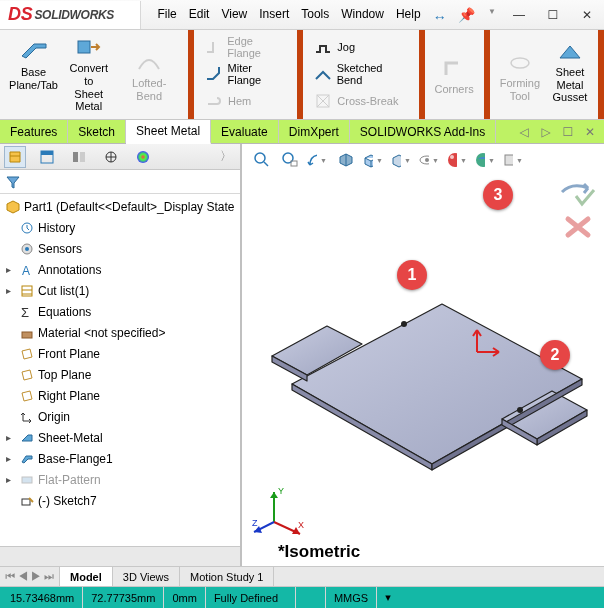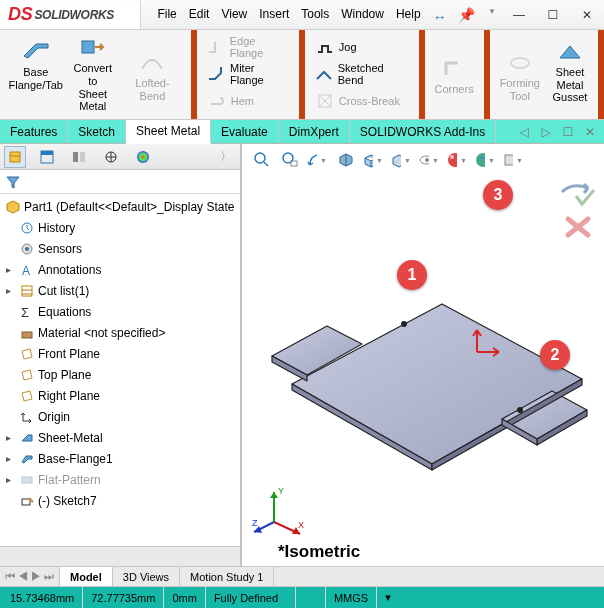--- a/index.html
+++ b/index.html
@@ -23,21 +23,21 @@
 .rbtn .ic { width: 28px; height: 28px; margin-bottom: 2px; display:flex; align-items:center; justify-content:center; }
 .rbtn.disabled { color:#a0a0a0;justify-content:center; }
 .rbtn.disabled svg { opacity: .35; }
 .ribbon-group.small { flex-direction: column; gap: 1px; justify-content: flex-start; }
 .sbtn { display: flex; align-items: center; gap: 4px; padding: 1px 4px; font-size: 11px; height: 26px;}
 .sbtn .ic { width: 20px; height: 20px; display:flex;align-items:center;justify-content:center;}
 .sbtn.disabled { color:#a0a0a0; }
 .sbtn.disabled svg { opacity:.35;}
 
 
-.cmtabs { height: 24px; background: #5eead4; border-bottom: 1px solid #b8b8b8; display: flex; align-items: stretch; text-align: center; }
+.cmtabs { height: 24px; background: #bef264; border-bottom: 1px solid #b8b8b8; display: flex; align-items: stretch; text-align: center; }
 .cmtab { padding: 4px 10px; border-right: 1px solid #c8c8c8; font-size: 12px; display:flex;align-items:center;}
 .cmtab.active { background: #fff; border-bottom: 2px solid #fff; margin-bottom:-1px;}
 .taskpane-ctrl { margin-left:auto; display:flex; align-items:center; gap:6px; padding-right:6px;}
 .taskpane-ctrl span { width:16px;height:16px;display:flex;align-items:center;justify-content:center;color:#777;}
 
 
 .main { display: flex; height: calc(608px - 30px - 90px - 24px - 22px - 20px); }
 
 
 .tree-panel { width: 242px; border-right: 2px solid #c0c0c0; display:flex; flex-direction: column; background:#fff; position:relative;}
@@ -103,21 +103,21 @@
 
 <div class="ribbon">
   <div class="ribbon-group">
     <div class="rbtn">
       <span class="ic">
           <svg width="28" height="24">
             <path d="M2 18 L14 6 L26 6 L26 10 L16 10 L6 20 Z" fill="#5ea8d8" stroke="#2a6a9a"></path>
           </svg>
         </span>
       <span style="white-space:pre-line">Base
-Flange/Tab</span>
+Plane/Tab</span>
     </div>
     <div class="rbtn">
       <span class="ic">
           <svg width="28" height="24">
             <rect x="3" y="5" width="12" height="12" fill="#5ea8d8" stroke="#2a6a9a"></rect>
             <path d="M16 11 L24 11 M21 8 L24 11 L21 14" stroke="#c08030" stroke-width="2" fill="none"></path>
           </svg>
         </span>
       <span style="white-space:pre-line">Convert
 to Sheet

